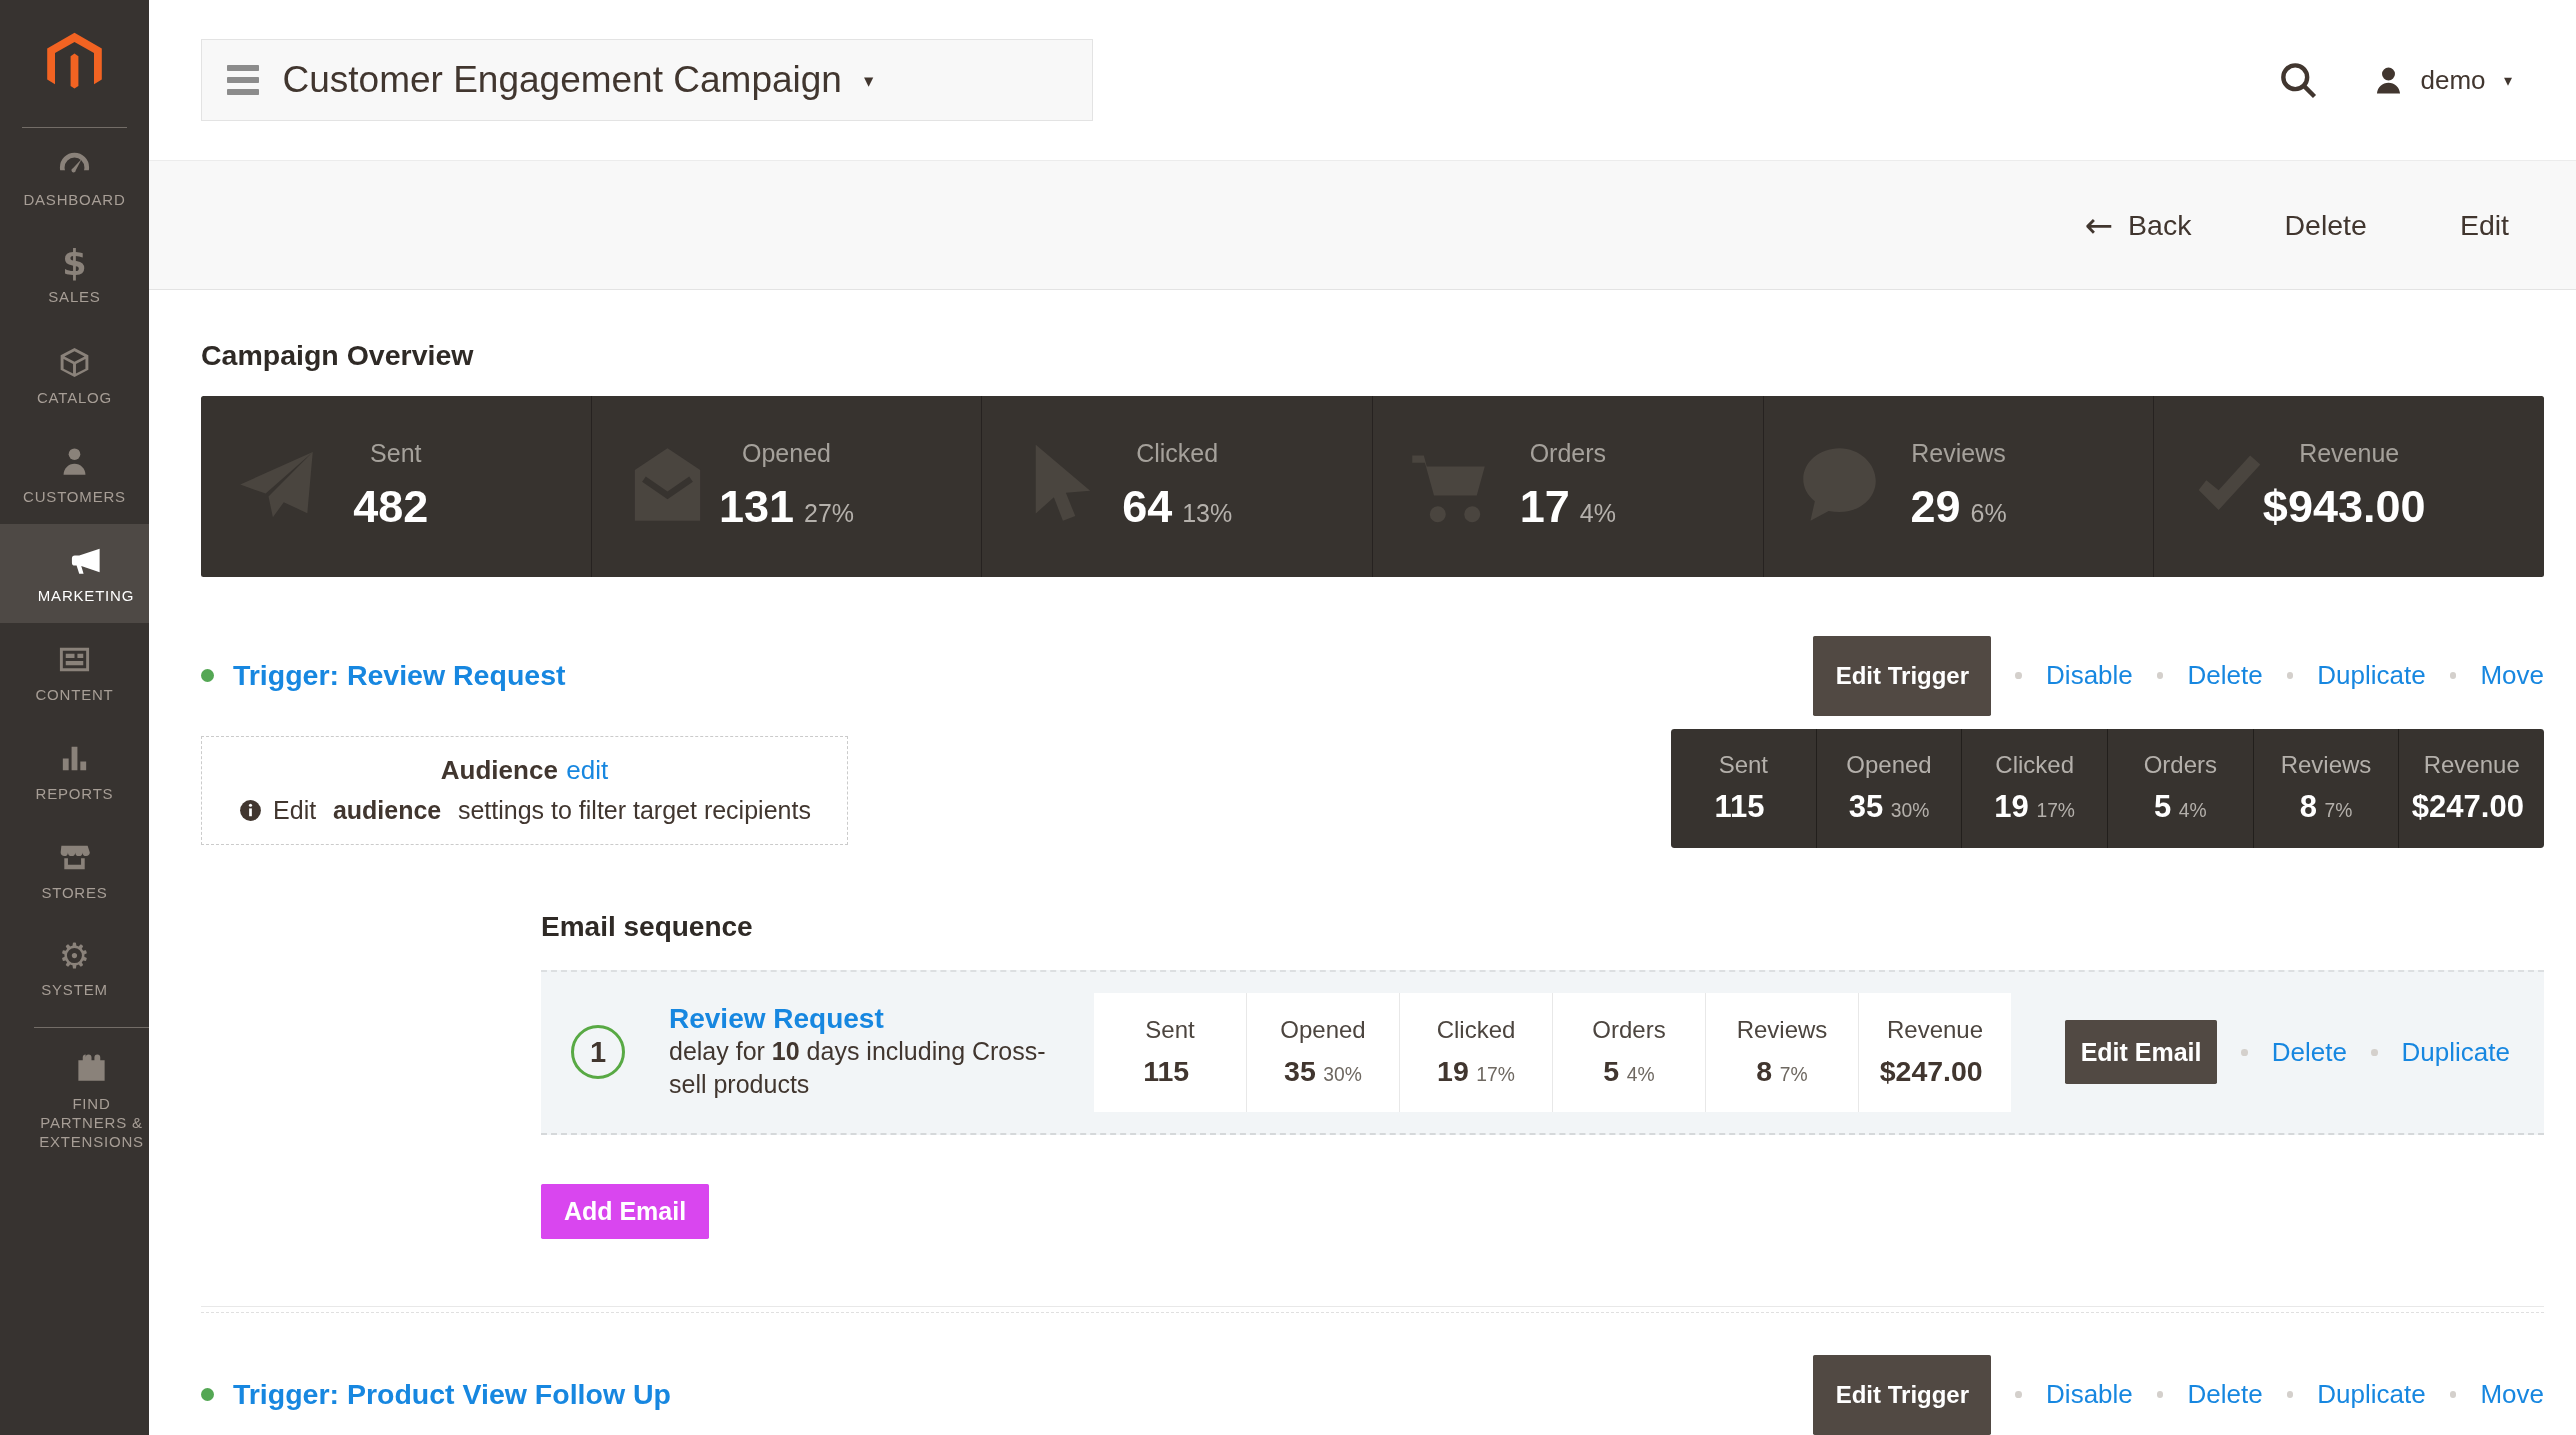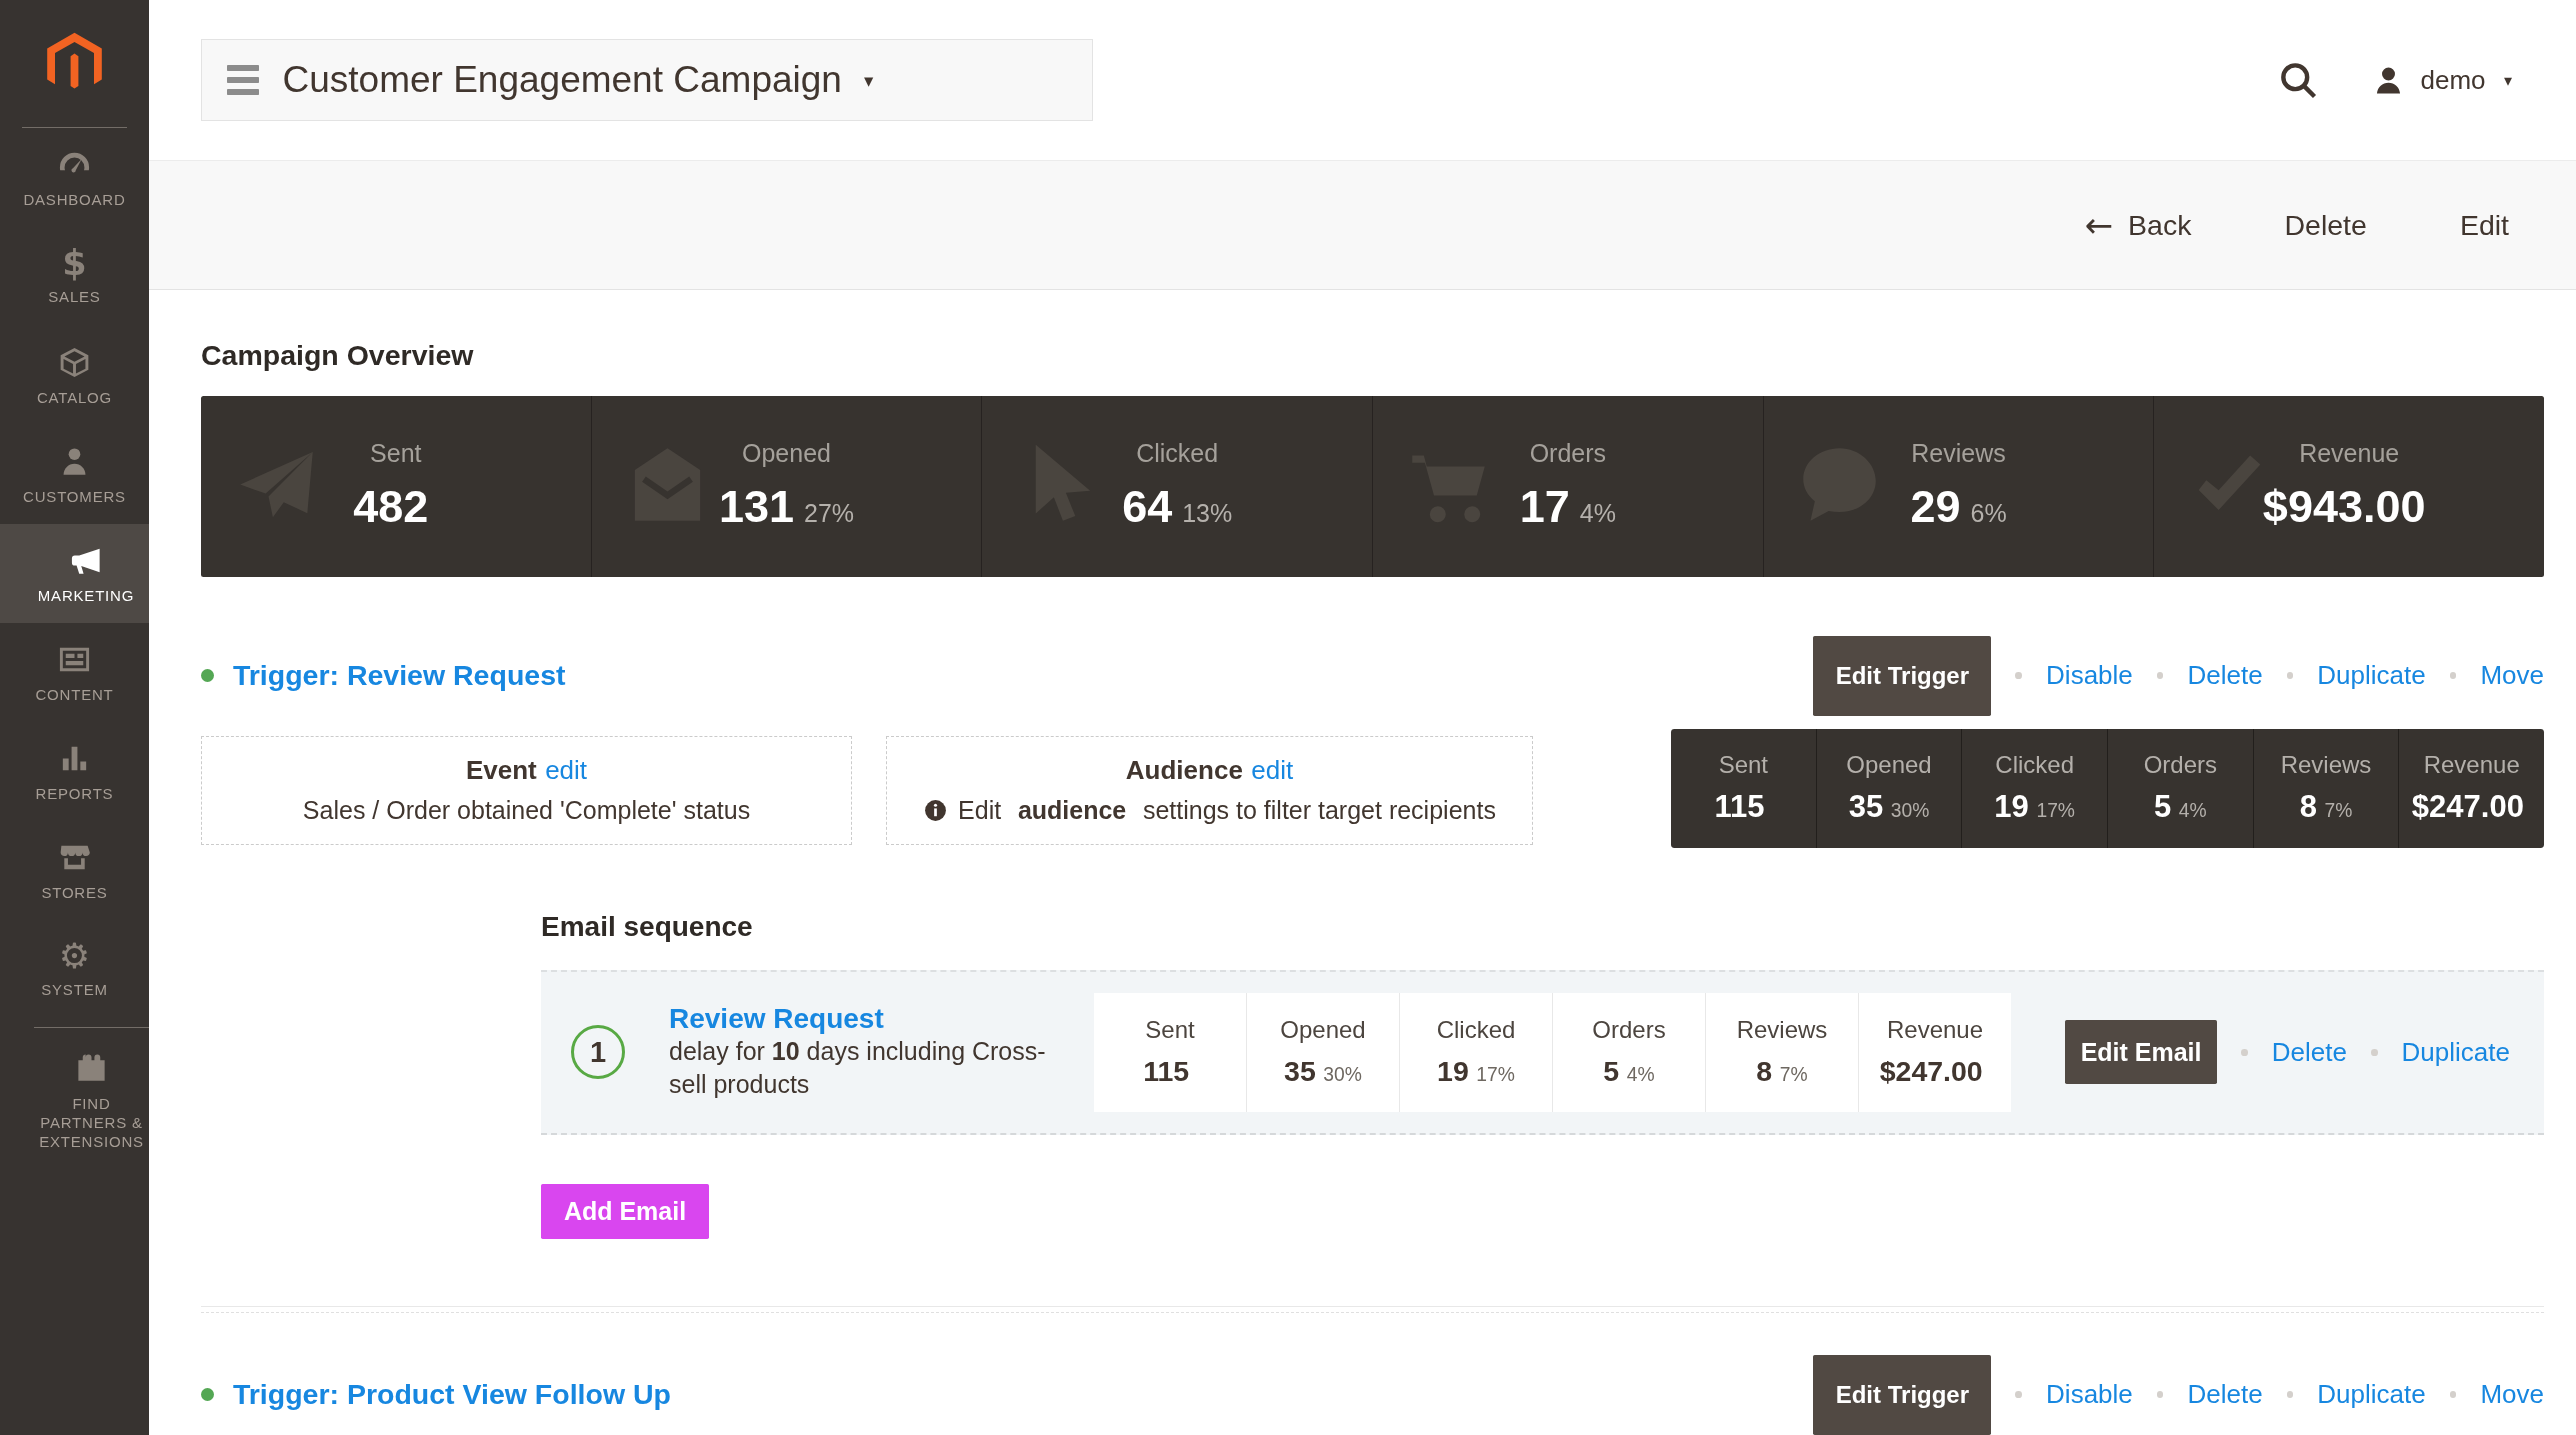--- a/index.html
+++ b/index.html
@@ -340,26 +340,20 @@
         <span class="link-sep"></span>
         <a href="#" class="blue-link">Delete</a>
         <span class="link-sep"></span>
         <a href="#" class="blue-link">Duplicate</a>
         <span class="link-sep"></span>
         <a href="#" class="blue-link">Move</a>
       </span>
     </div>
 
     <div class="trigger-body">
-      <div class="dash-box event-box">
-        <span class="box-line1">
-          <span>Event</span><a href="#" class="blue-link edit-link">edit</a>
-        </span>
-        <span class="box-line2">Sales / Order obtained 'Complete' status</span>
-      </div>
       <div class="dash-box aud-box">
         <span class="box-line1">
           <span>Audience</span><a href="#" class="blue-link edit-link">edit</a>
         </span>
         <span class="box-line2">
           <span class="info-icon">
             <svg viewBox="0 0 24 24">
                 <circle cx="12" cy="12" r="10" fill="#41362f"></circle>
                 <rect x="10.7" y="10" width="2.6" height="7.5" fill="#fff"></rect>
                 <circle cx="12" cy="7" r="1.5" fill="#fff"></circle>

